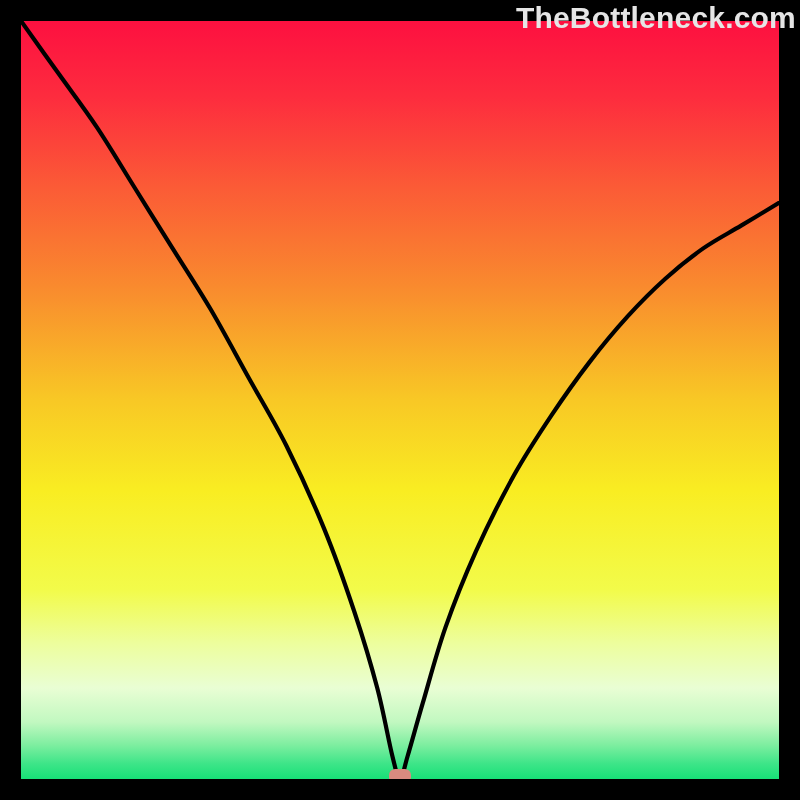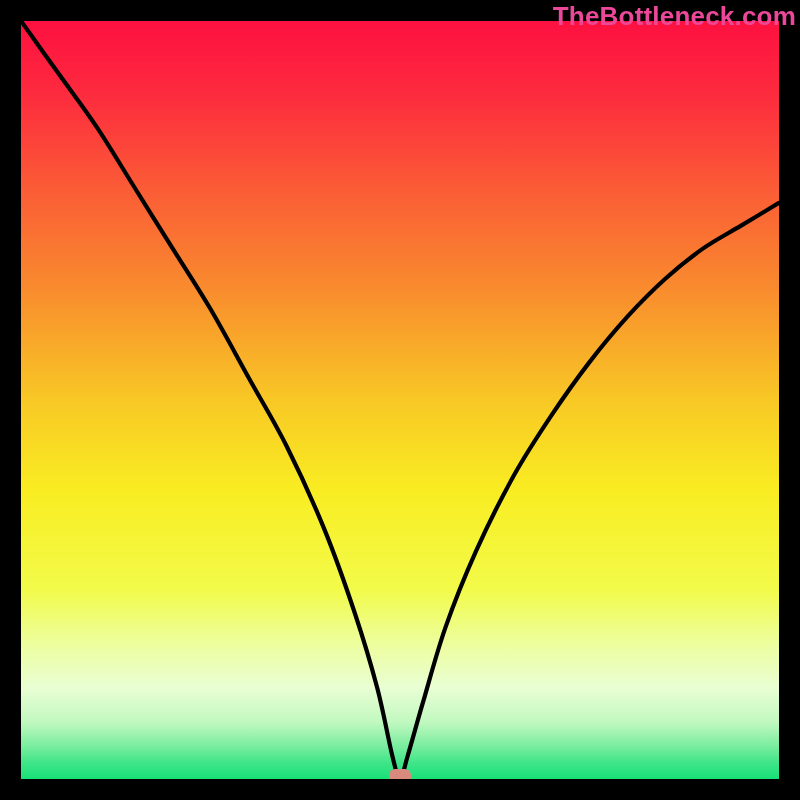--- a/index.html
+++ b/index.html
@@ -23,22 +23,22 @@
     position: absolute;
     left: 0;
     top: 0;
     width: 758px;
     height: 758px;
   }
   .watermark {
     position: absolute;
     top: 1px;
     right: 4px;
-    color: #ec4899;
-    font-size: 26px;
+    color: #e5e5e5;
+    font-size: 30px;
     font-weight: 600;
     letter-spacing: 0.2px;
     user-select: none;
   }
   svg {
     display: block;
   }
 </style>
 </head>
 <body>

